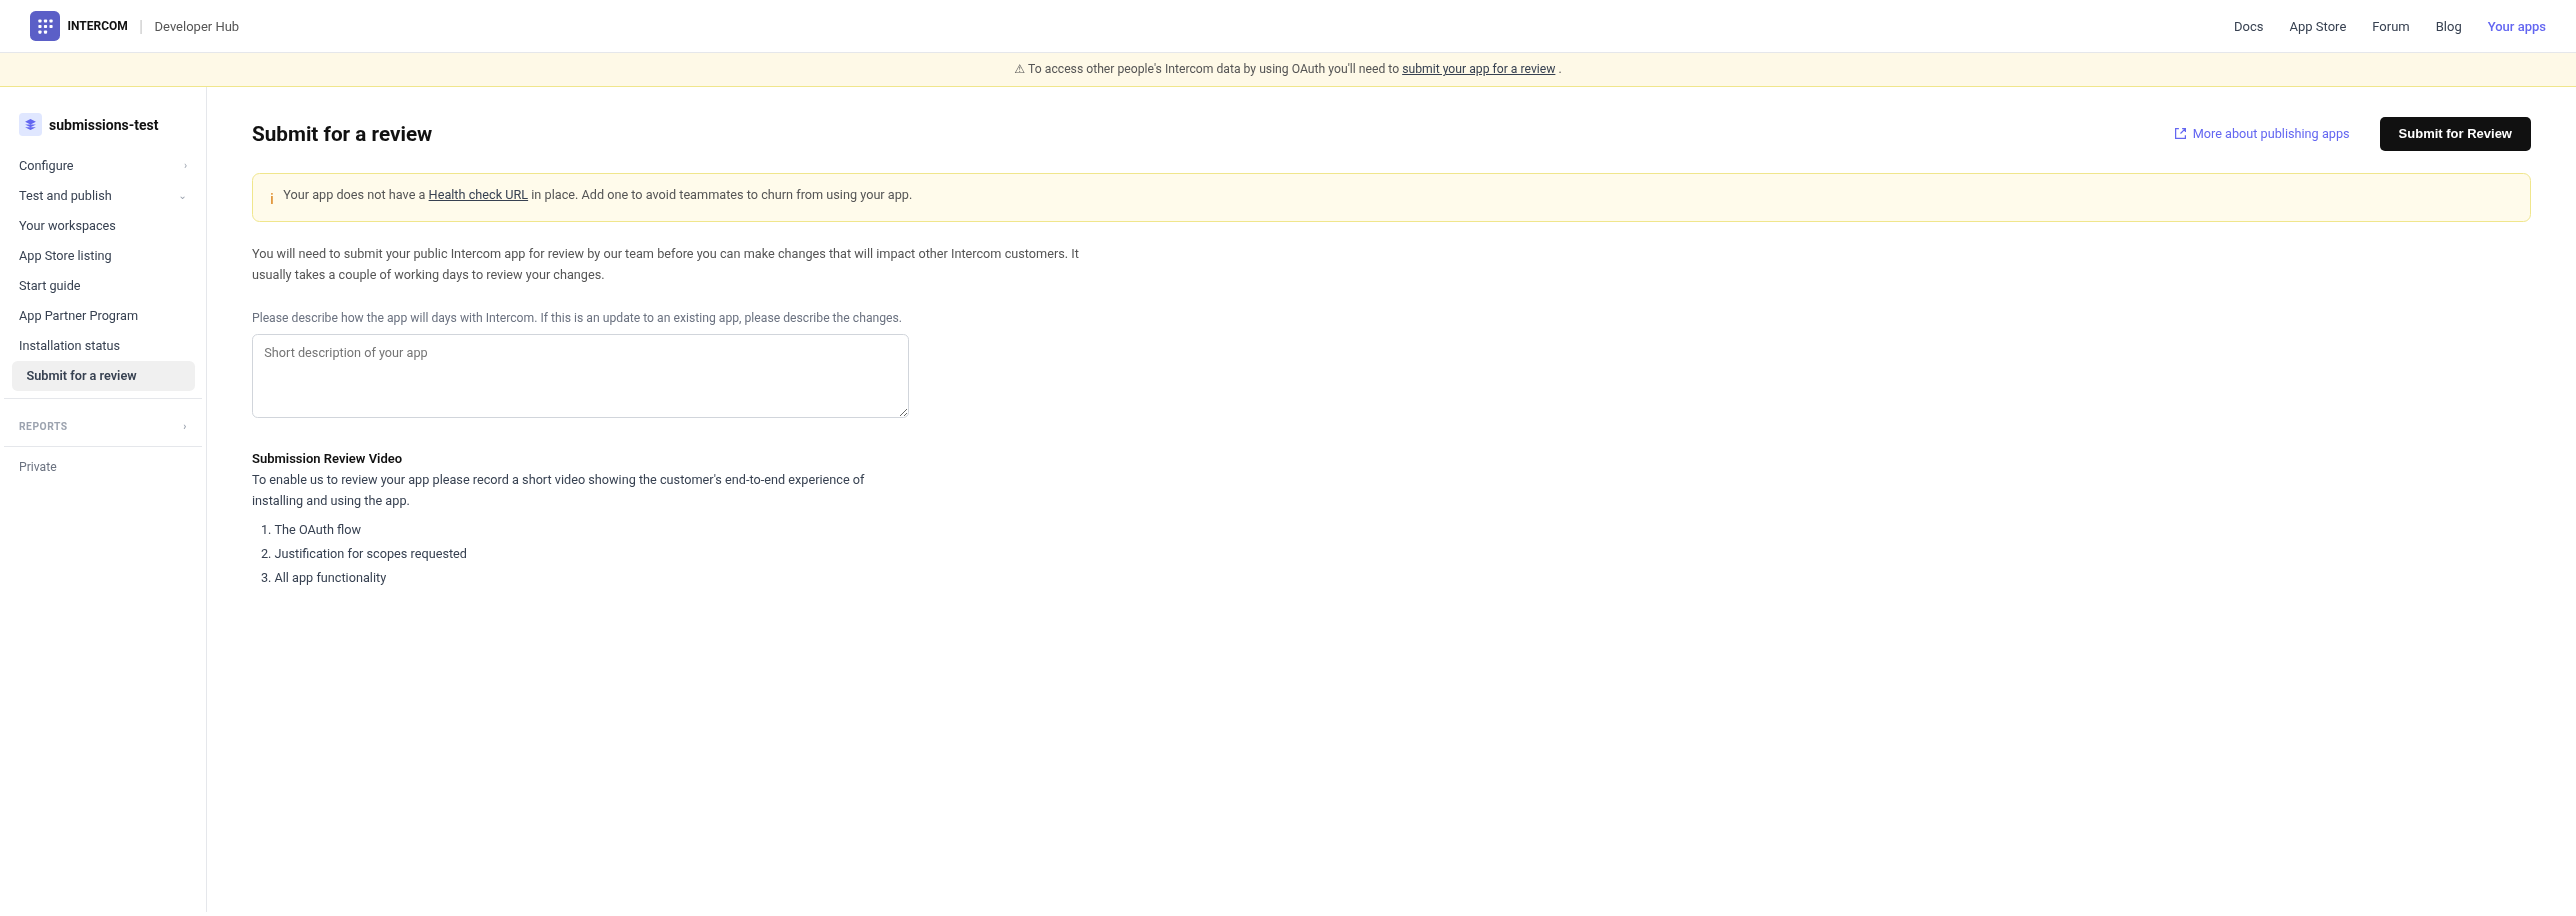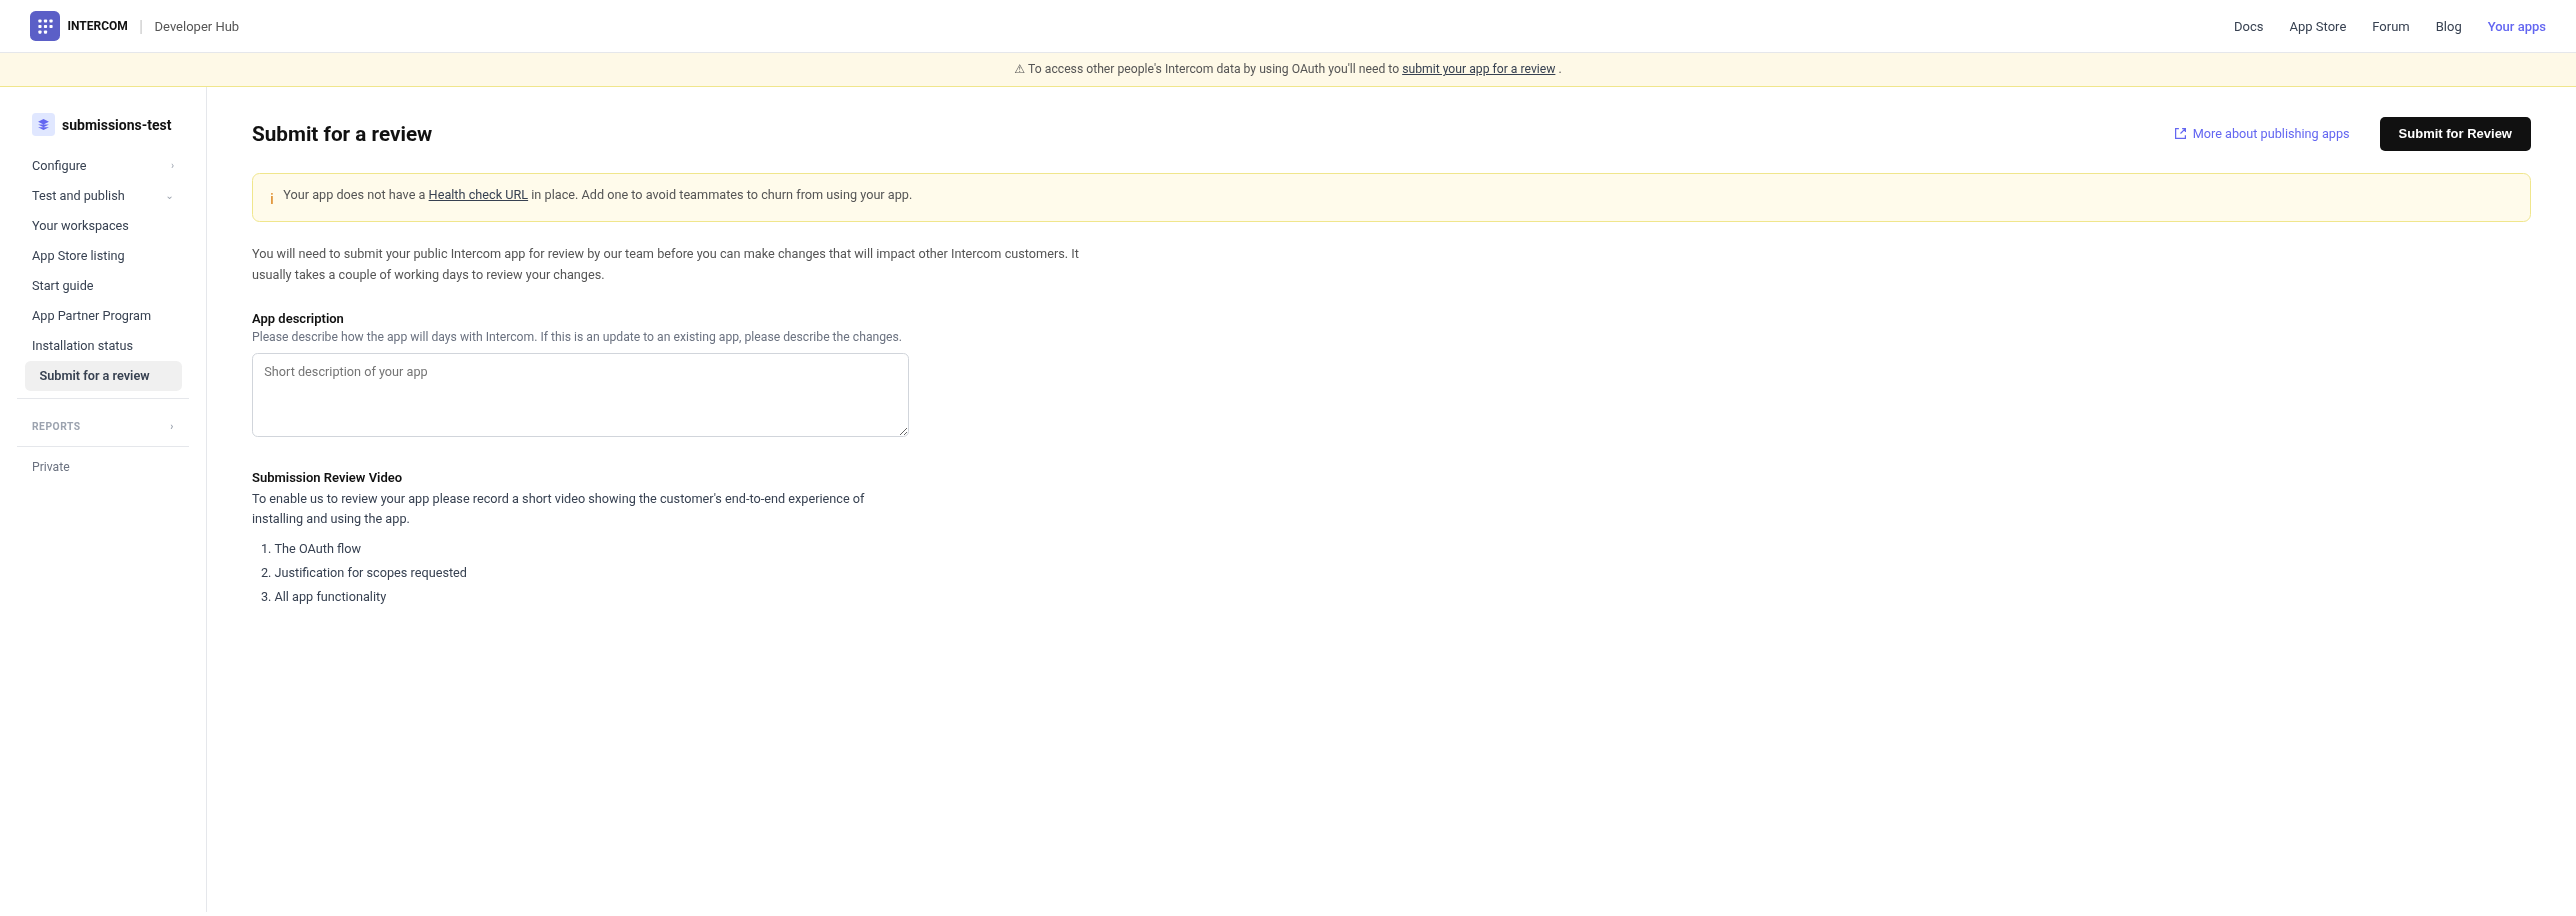--- a/index.html
+++ b/index.html
@@ -31,21 +31,21 @@
       padding: 9.4px 30px; text-align: center; font-size: 12.2px; color: #555;
     }
     .banner a { color: #374151; text-decoration: underline; }
 
     
     .layout { display: flex; min-height: calc(100vh - 53px - 38px); }
 
     
     .sidebar {
       width: 207px; min-width: 207px; border-right: 0.9px solid #e5e7eb;
-      padding: 19px 17px; background: #fff;
+      padding: 19px 4px; background: #fff;
     }
     .sidebar-app-name {
       display: flex; align-items: center; gap: 7.5px;
       padding: 7.5px 15px 15px; font-weight: 700; font-size: 14px; color: #111;
     }
     .sidebar-app-icon {
       width: 22.5px; height: 22.5px; background: #e0e7ff; border-radius: 3.8px;
       display: flex; align-items: center; justify-content: center;
     }
     .sidebar-item {
@@ -229,21 +229,20 @@
       <span>
         <span>Your app does not have a</span>
         <a class="warning-link">Health check URL</a>
         <span>in place. Add one to avoid teammates to churn from using your app.</span>
       </span>
     </div>
 
     <p class="description-text">You will need to submit your public Intercom app for review by our team before you can make changes that will impact other Intercom customers. It usually takes a couple of working days to review your changes.</p>
 
     <div class="form-section">
-      <div class="form-label">App description</div>
       <div class="form-sublabel">Please describe how the app will days with Intercom. If this is an update to an existing app, please describe the changes.</div>
       <textarea class="form-textarea" placeholder="Short description of your app" style=""></textarea>
     </div>
 
     <div class="form-section">
       <div class="form-label">Submission Review Video</div>
       <p class="video-section-desc">To enable us to review your app please record a short video showing the customer's end-to-end experience of installing and using the app.</p>
       <ol class="instructions-list">
         <li>The OAuth flow</li>
         <li>Justification for scopes requested</li>

